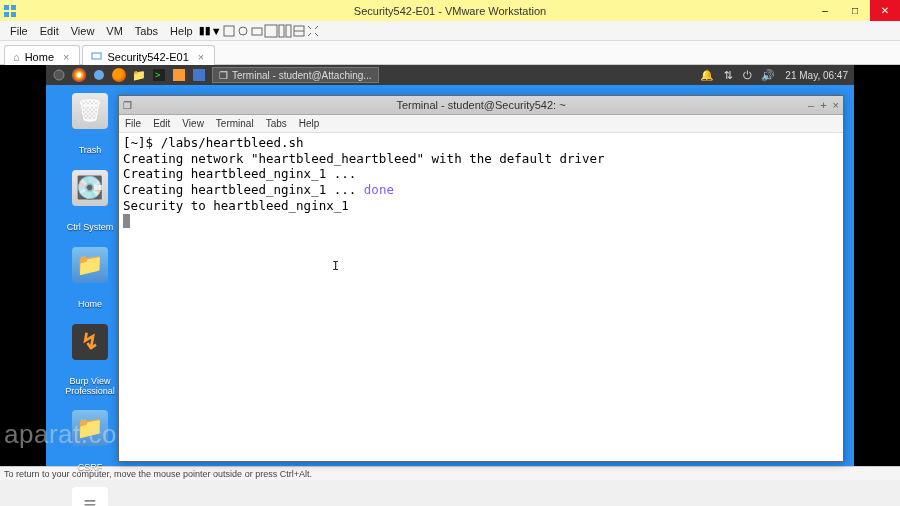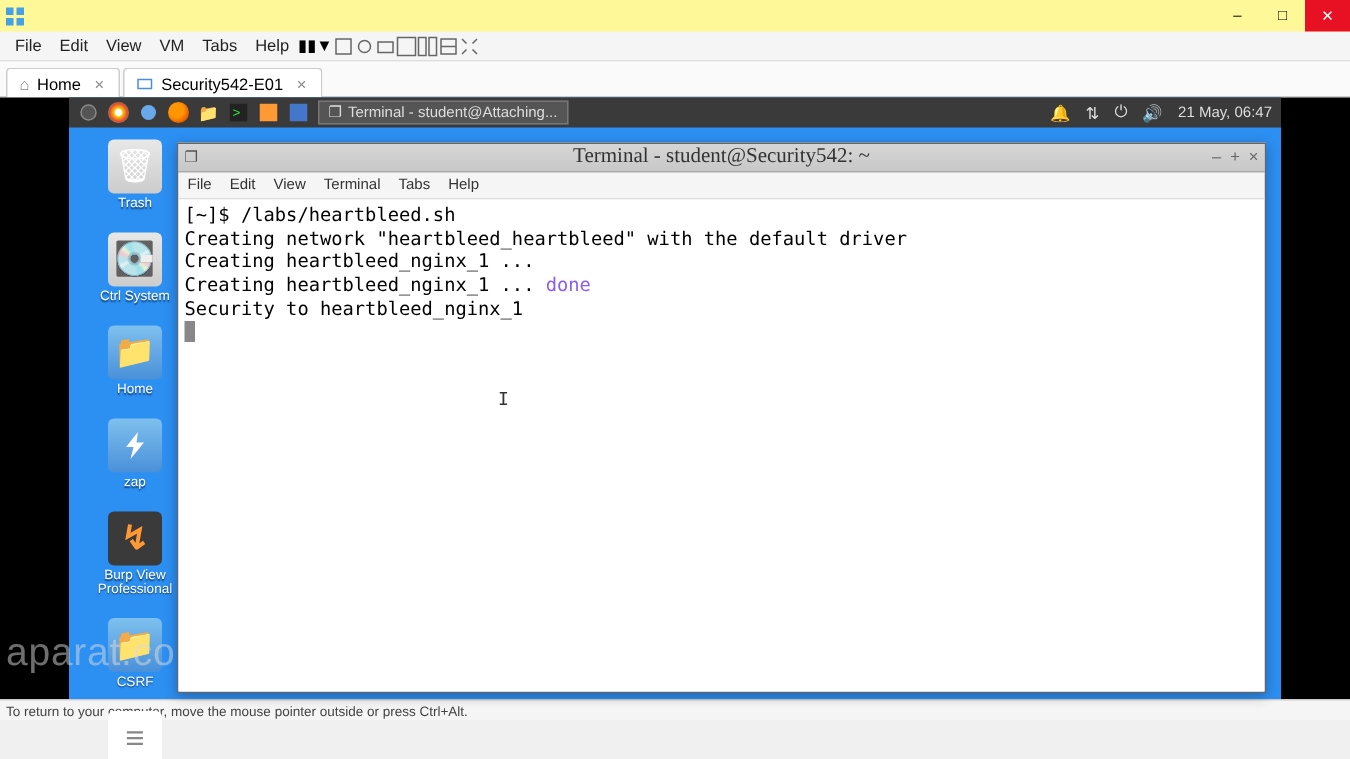--- a/index.html
+++ b/index.html
@@ -35,35 +35,35 @@
 .guest-panel .files { color: #b5651d; }
 .guest-panel .taskbtn { background: #555; border: 1px solid #777; height: 16px; padding: 0 6px; display: flex; align-items: center; gap: 4px; color: #ddd; font-size: 10px; }
 .guest-panel .right { margin-left: auto; display: flex; align-items: center; gap: 10px; color: #ddd; font-size: 11px; }
 .guest-panel .right .ico { font-size: 11px; }
 .guest-panel .clock { font-size: 10px; }
 
 
 .desk-icons { position: absolute; left: 12px; top: 28px; width: 64px; display: flex; flex-direction: column; gap: 14px; }
 .dicon { display: flex; flex-direction: column; align-items: center; gap: 2px; }
 .dicon .ic { width: 36px; height: 36px; border-radius: 4px; display: flex; align-items: center; justify-content: center; font-size: 22px; color: #fff; }
-.dicon .lbl { color: #fff; font-size: 9px; text-align: center; text-shadow: 0 1px 1px rgba(0,0,0,.6); line-height: 1.1; }
+.dicon .lbl { color: #fff; font-size: 9px; text-align: center; text-shadow: 0 1px 1px rgba(0,0,0,.6); line-height: 1.1; margin-top: 15px; }
 .trash { background: linear-gradient(#e8e8e8,#ccc); }
 .filesys { background: linear-gradient(#e8e8e8,#ccc); }
 .folder { background: linear-gradient(#7ec0ee,#4a90d9); }
 .zap { background: linear-gradient(#7ec0ee,#4a90d9); }
 .burp { background: #3a3a3a; }
 .doc { background: #fff; }
 .burp .ic-inner { color: #ff9933; font-weight: bold; }
 .doc .ic-inner { color: #888; }
 
 
 .term-window { position: absolute; left: 72px; top: 30px; right: 10px; bottom: 4px; background: #fff; border: 1px solid #666; box-shadow: 0 2px 8px rgba(0,0,0,.3); display: flex; flex-direction: column; }
 .term-titlebar { height: 19px; background: linear-gradient(#d6d6d6,#c8c8c8); display: flex; align-items: center; border-bottom: 1px solid #aaa; position: relative; padding: 0 4px; }
 .term-titlebar .tico { font-size: 10px; color: #555; }
-.term-titlebar .ttitle { position: absolute; left: 50%; transform: translateX(-50%); font-size: 14px; color: #333; font-family: Liberation Serif, serif; }
+.term-titlebar .ttitle { position: absolute; left: 50%; transform: translateX(-50%); font-size: 11px; color: #333; }
 .term-titlebar .tctrls { margin-left: auto; display: flex; gap: 6px; color: #666; font-size: 11px; }
 .term-titlebar .tctrls span { cursor: default; }
 .term-menubar { height: 18px; background: #f5f5f5; display: flex; align-items: center; padding: 0 6px; gap: 12px; font-size: 10px; color: #333; border-bottom: 1px solid #ddd; }
 .term-body { flex: 1; background: #fff; padding: 2px 4px; font-family: "DejaVu Sans Mono", "Courier New", monospace; font-size: 12.5px; color: #000; line-height: 1.25; white-space: pre; overflow: hidden; position: relative; }
 .term-body .done { color: #8b5cf6; }
 .term-body .cursor { display: inline-block; width: 7px; height: 14px; background: #888; vertical-align: text-bottom; }
 .ibeam { position: absolute; color: #333; font-size: 12px; }
 
 
 .vm-status { height: 14px; background: #f5f5f5; border-top: 1px solid #ccc; font-size: 9px; color: #444; padding: 0 4px; display: flex; align-items: center; }
@@ -76,20 +76,21 @@
 
 <div class="win-titlebar">
   <div class="left-icon">
     <svg width="14" height="14" viewBox="0 0 14 14">
         <rect x="1" y="1" width="5" height="5" fill="#46a0e6"></rect>
         <rect x="8" y="1" width="5" height="5" fill="#46a0e6"></rect>
         <rect x="1" y="8" width="5" height="5" fill="#46a0e6"></rect>
         <rect x="8" y="8" width="5" height="5" fill="#46a0e6"></rect>
       </svg>
   </div>
+  <div class="title">Security542-E01 - VMware Workstation</div>
   <div class="win-controls">
     <div class="win-btn">–</div>
     <div class="win-btn">□</div>
     <div class="win-btn close">✕</div>
   </div>
 </div>
 
 <div class="win-menubar">
   <div class="menu-item">File</div>
   <div class="menu-item">Edit</div>
@@ -211,28 +212,20 @@
         </div>
       <div class="dicon">
           <div class="ic filesys">💽</div>
           <div class="lbl">Ctrl System</div>
         </div>
       <div class="dicon">
           <div class="ic folder">📁</div>
           <div class="lbl">Home</div>
         </div>
       <div class="dicon">
-          <div class="ic zap">
-            <svg width="22" height="22" viewBox="0 0 22 22">
-              <path d="M13 2 L5 12 L10 12 L8 20 L17 9 L12 9 Z" fill="#fff"></path>
-            </svg>
-          </div>
-          <div class="lbl">zap</div>
-        </div>
-      <div class="dicon">
           <div class="ic burp">
             <span class="ic-inner">↯</span>
           </div>
           <div class="lbl">Burp View Professional</div>
         </div>
       <div class="dicon">
           <div class="ic folder">📁</div>
           <div class="lbl">CSRF</div>
         </div>
       <div class="dicon">

